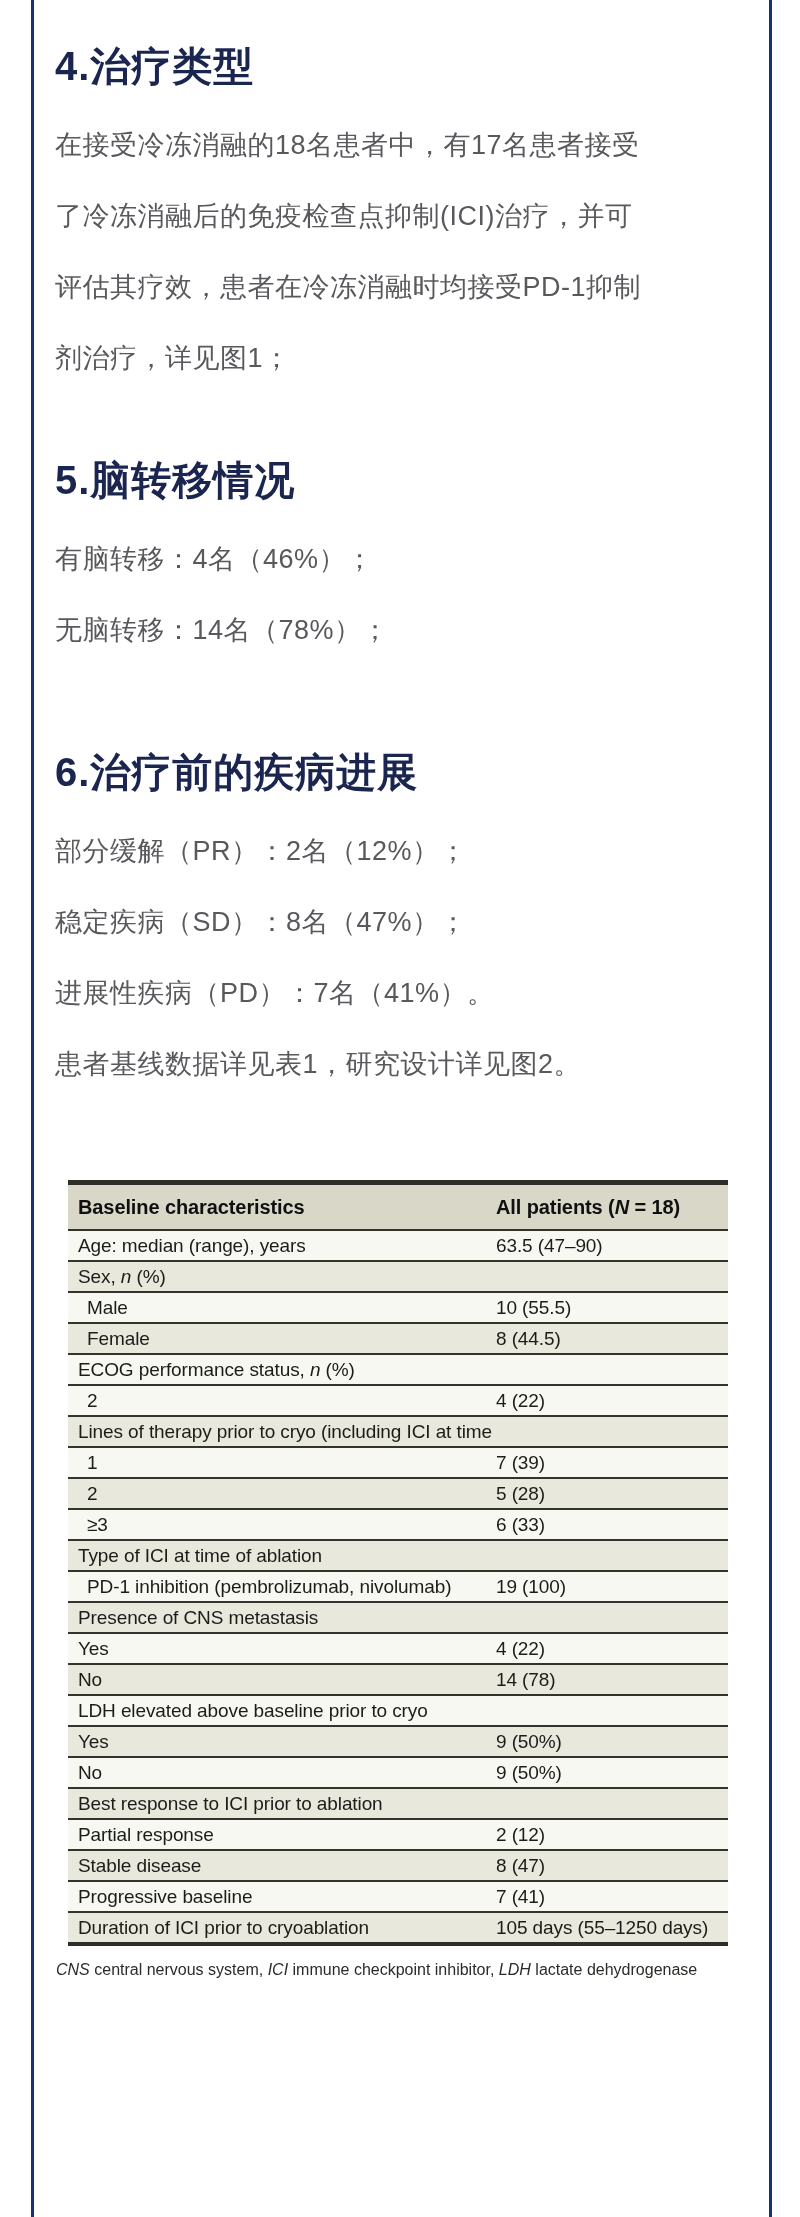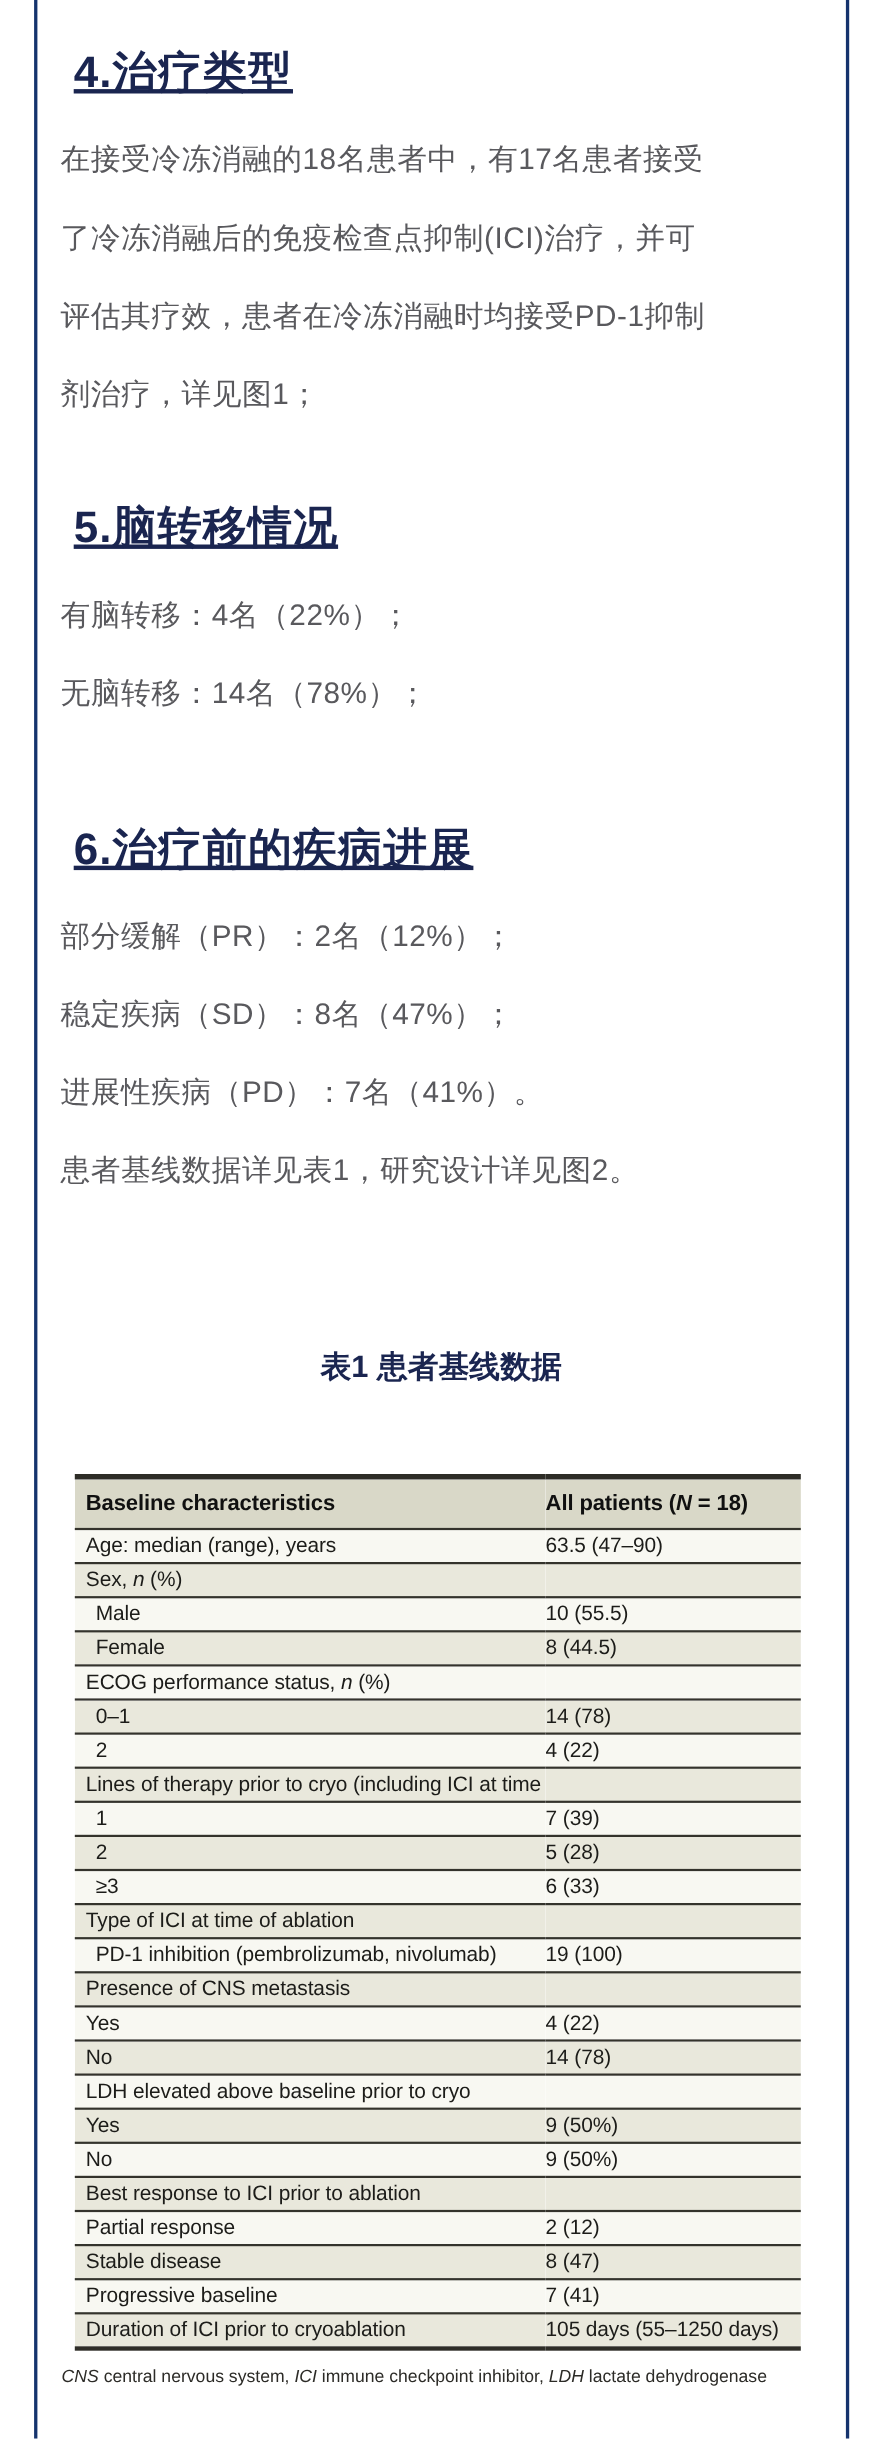--- a/index.html
+++ b/index.html
@@ -8,22 +8,22 @@
     width:800px;height:2217px;
     background:#ffffff;
     overflow:hidden;
     font-family:"Liberation Sans","DejaVu Sans",sans-serif;
   }
   .vline{position:absolute;top:0;bottom:0;width:3px;background:#15336d;}
   .vline.left{left:31px;}
   .vline.right{left:769px;}
   .content{position:absolute;left:55px;top:0;width:692px;}
   .section-heading{
-    margin:12px;font-size:40px;line-height:48px;font-weight:800;
-    color:#1a2550;letter-spacing:1px;text-decoration:underline;
+    margin:0;font-size:40px;line-height:48px;font-weight:800;
+    color:#1a2550;letter-spacing:1px;
   }
   .sec4 .section-heading{margin-top:42px;}
   .sec5 .section-heading{margin-top:62px;}
   .sec6 .section-heading{margin-top:82px;}
   .lines{margin-top:20px;}
   .tline{
     display:block;font-size:27px;line-height:71px;
     color:#59595d;letter-spacing:.5px;white-space:nowrap;
   }
   .tbl-title{
@@ -64,37 +64,36 @@
           <span class="tline">在接受冷冻消融的18名患者中，有17名患者接受</span>
           <span class="tline">了冷冻消融后的免疫检查点抑制(ICI)治疗，并可</span>
           <span class="tline">评估其疗效，患者在冷冻消融时均接受PD-1抑制</span>
           <span class="tline">剂治疗，详见图1；</span>
         </div>
     </div>
 
     <div class="sec5">
       <h2 class="section-heading">5.脑转移情况</h2>
       <div class="lines">
-          <span class="tline">有脑转移：4名（22%）；</span>
+          <span class="tline">有脑转移：4名（46%）；</span>
           <span class="tline">无脑转移：14名（78%）；</span>
         </div>
     </div>
 
     <div class="sec6">
       <h2 class="section-heading">6.治疗前的疾病进展</h2>
       <div class="lines">
           <span class="tline">部分缓解（PR）：2名（12%）；</span>
           <span class="tline">稳定疾病（SD）：8名（47%）；</span>
           <span class="tline">进展性疾病（PD）：7名（41%）。</span>
           <span class="tline">患者基线数据详见表1，研究设计详见图2。</span>
         </div>
     </div>
 
     <div>
-      <h3 class="tbl-title">表1 患者基线数据</h3>
       <table class="baseline">
         <tbody>
           <tr class="hdr">
             <td class="lbl"><span>Baseline characteristics</span></td>
             <td class="val"><span>All patients (</span><i>N</i><span> = 18)</span></td>
           </tr>
         <tr class="light">
               <td class="lbl"><span>Age: median (range), years</span></td>
               <td class="val"><span>63.5 (47–90)</span></td>
             </tr>
@@ -106,24 +105,20 @@
               <td class="lbl ind"><span>Male</span></td>
               <td class="val"><span>10 (55.5)</span></td>
             </tr>
             <tr class="dark">
               <td class="lbl ind"><span>Female</span></td>
               <td class="val"><span>8 (44.5)</span></td>
             </tr>
             <tr class="light">
               <td class="lbl"><span>ECOG performance status, </span><i>n</i><span> (%)</span></td>
               <td class="val"></td>
-            </tr>
-            <tr class="dark">
-              <td class="lbl ind"><span>0–1</span></td>
-              <td class="val"><span>14 (78)</span></td>
             </tr>
             <tr class="light">
               <td class="lbl ind"><span>2</span></td>
               <td class="val"><span>4 (22)</span></td>
             </tr>
             <tr class="dark">
               <td class="lbl"><span>Lines of therapy prior to cryo (including ICI at time of cryo)</span></td>
               <td class="val"></td>
             </tr>
             <tr class="light">

